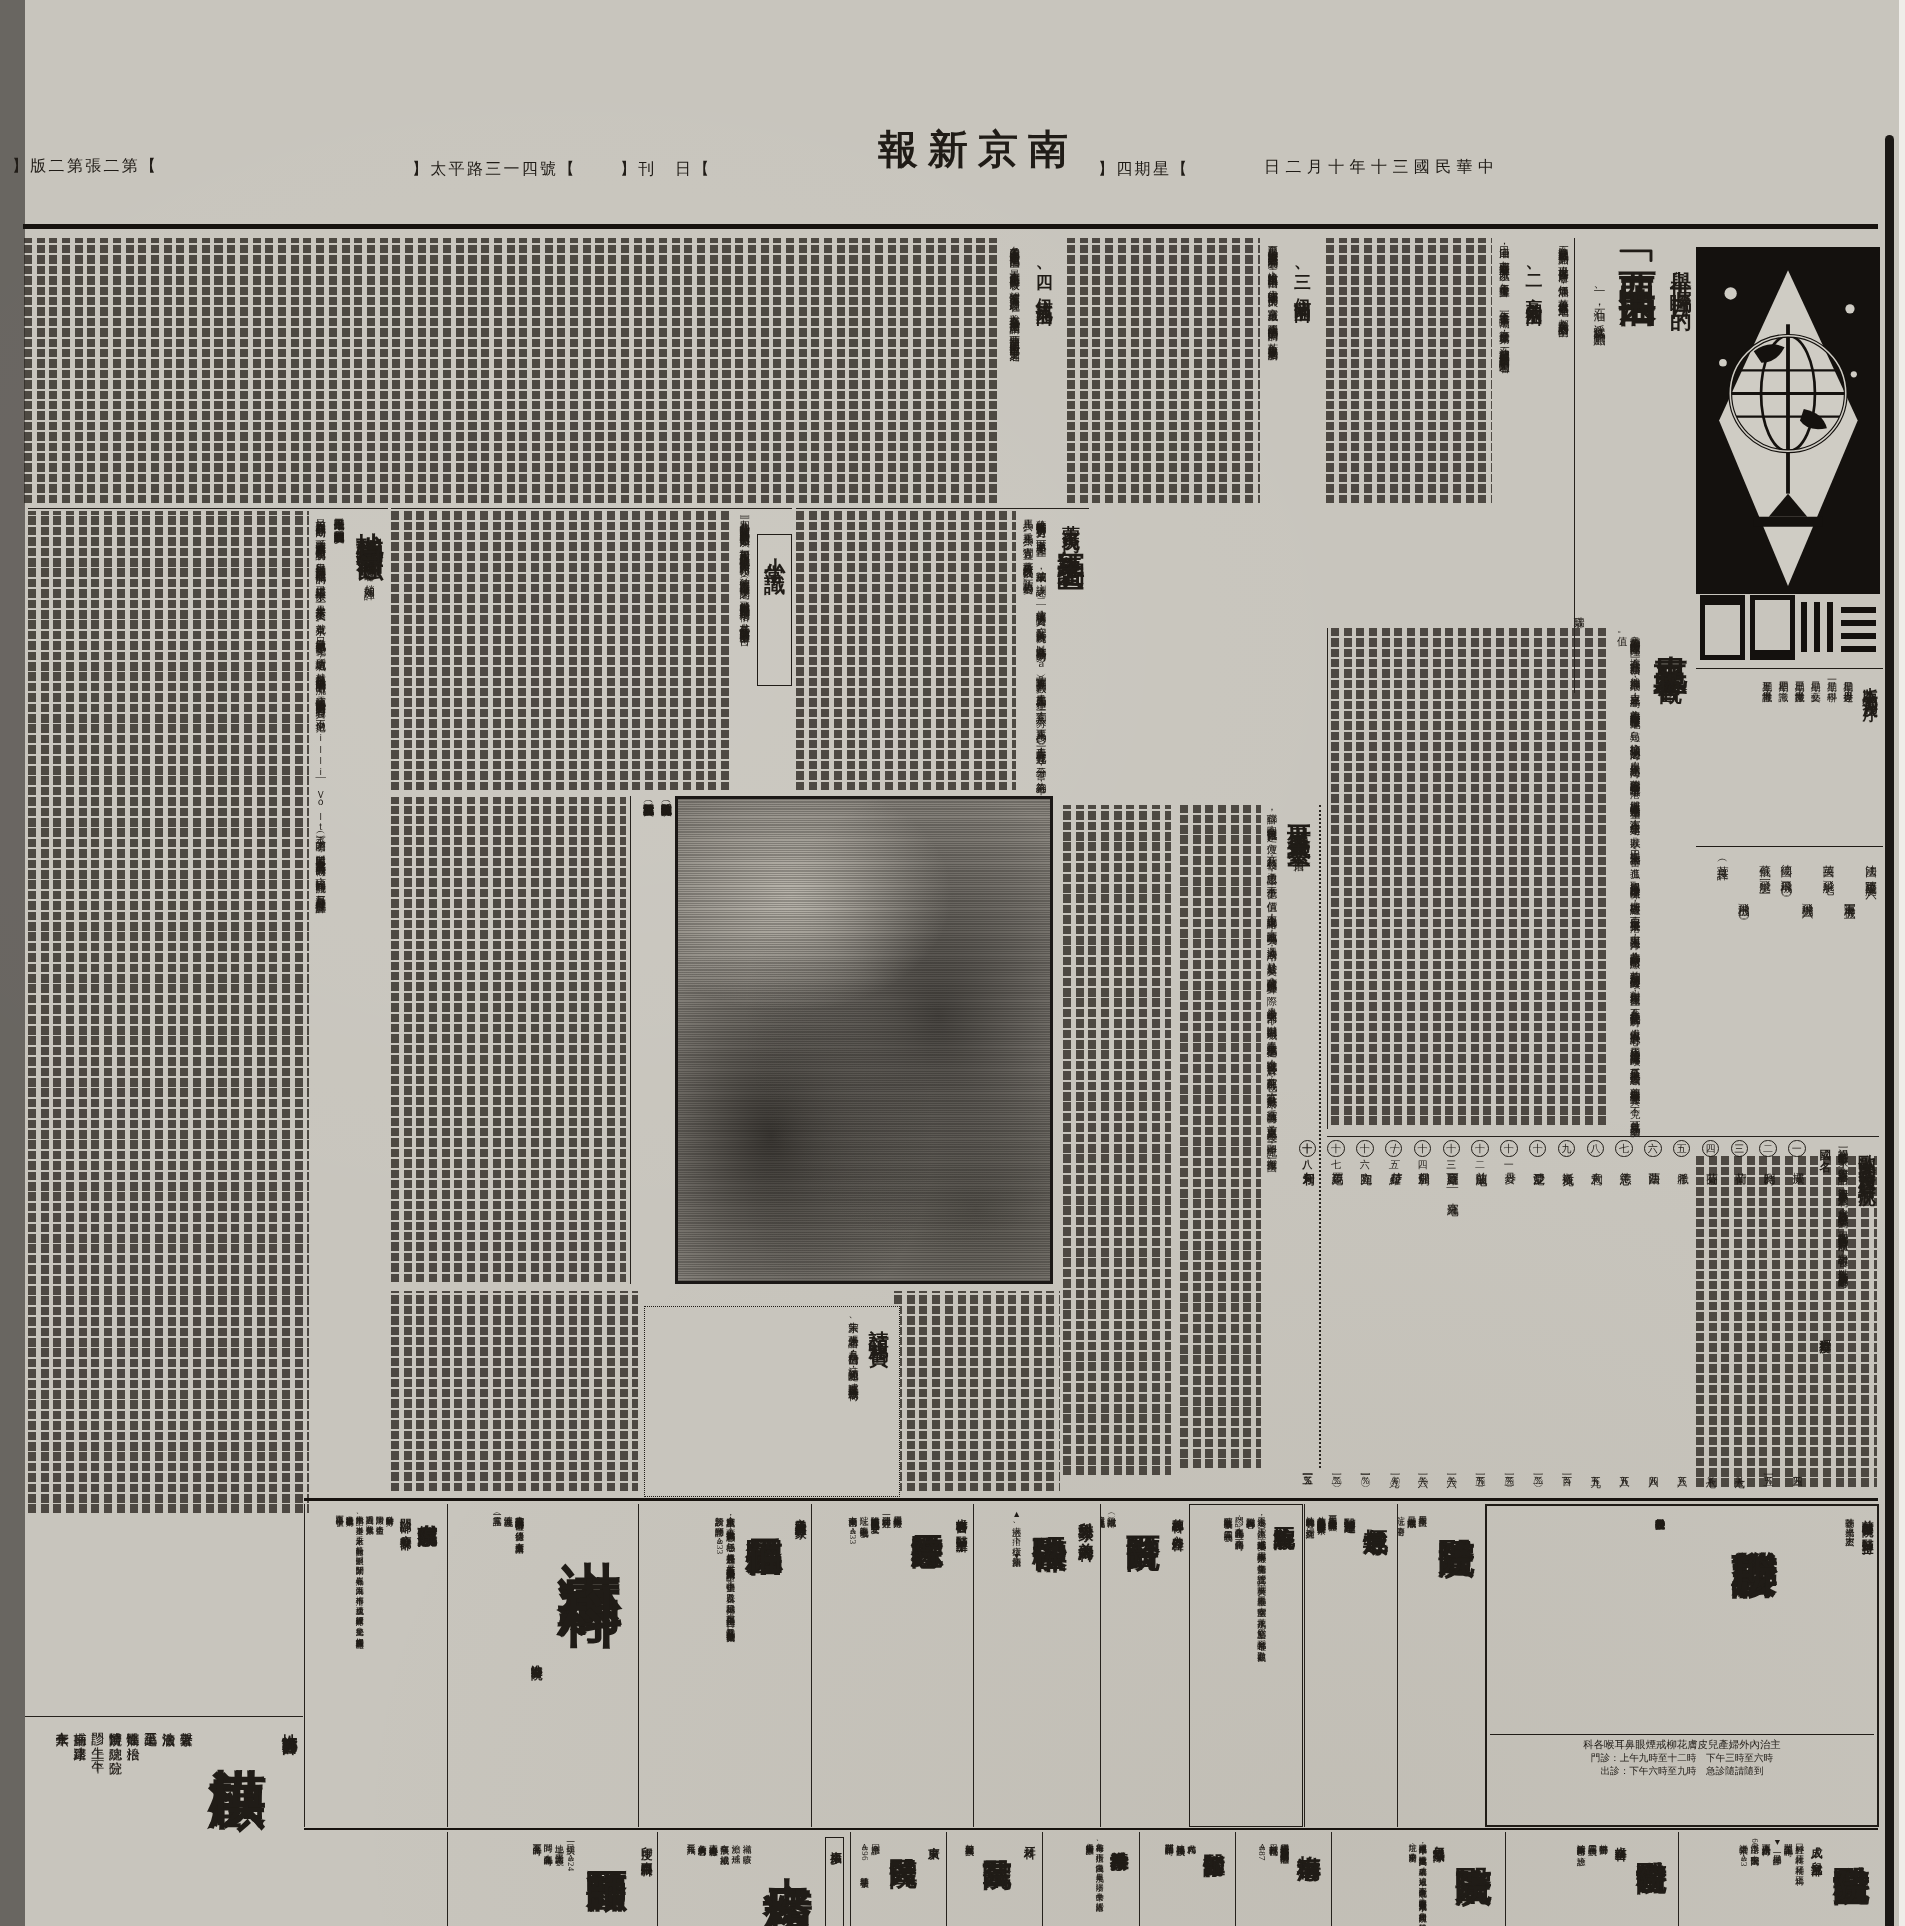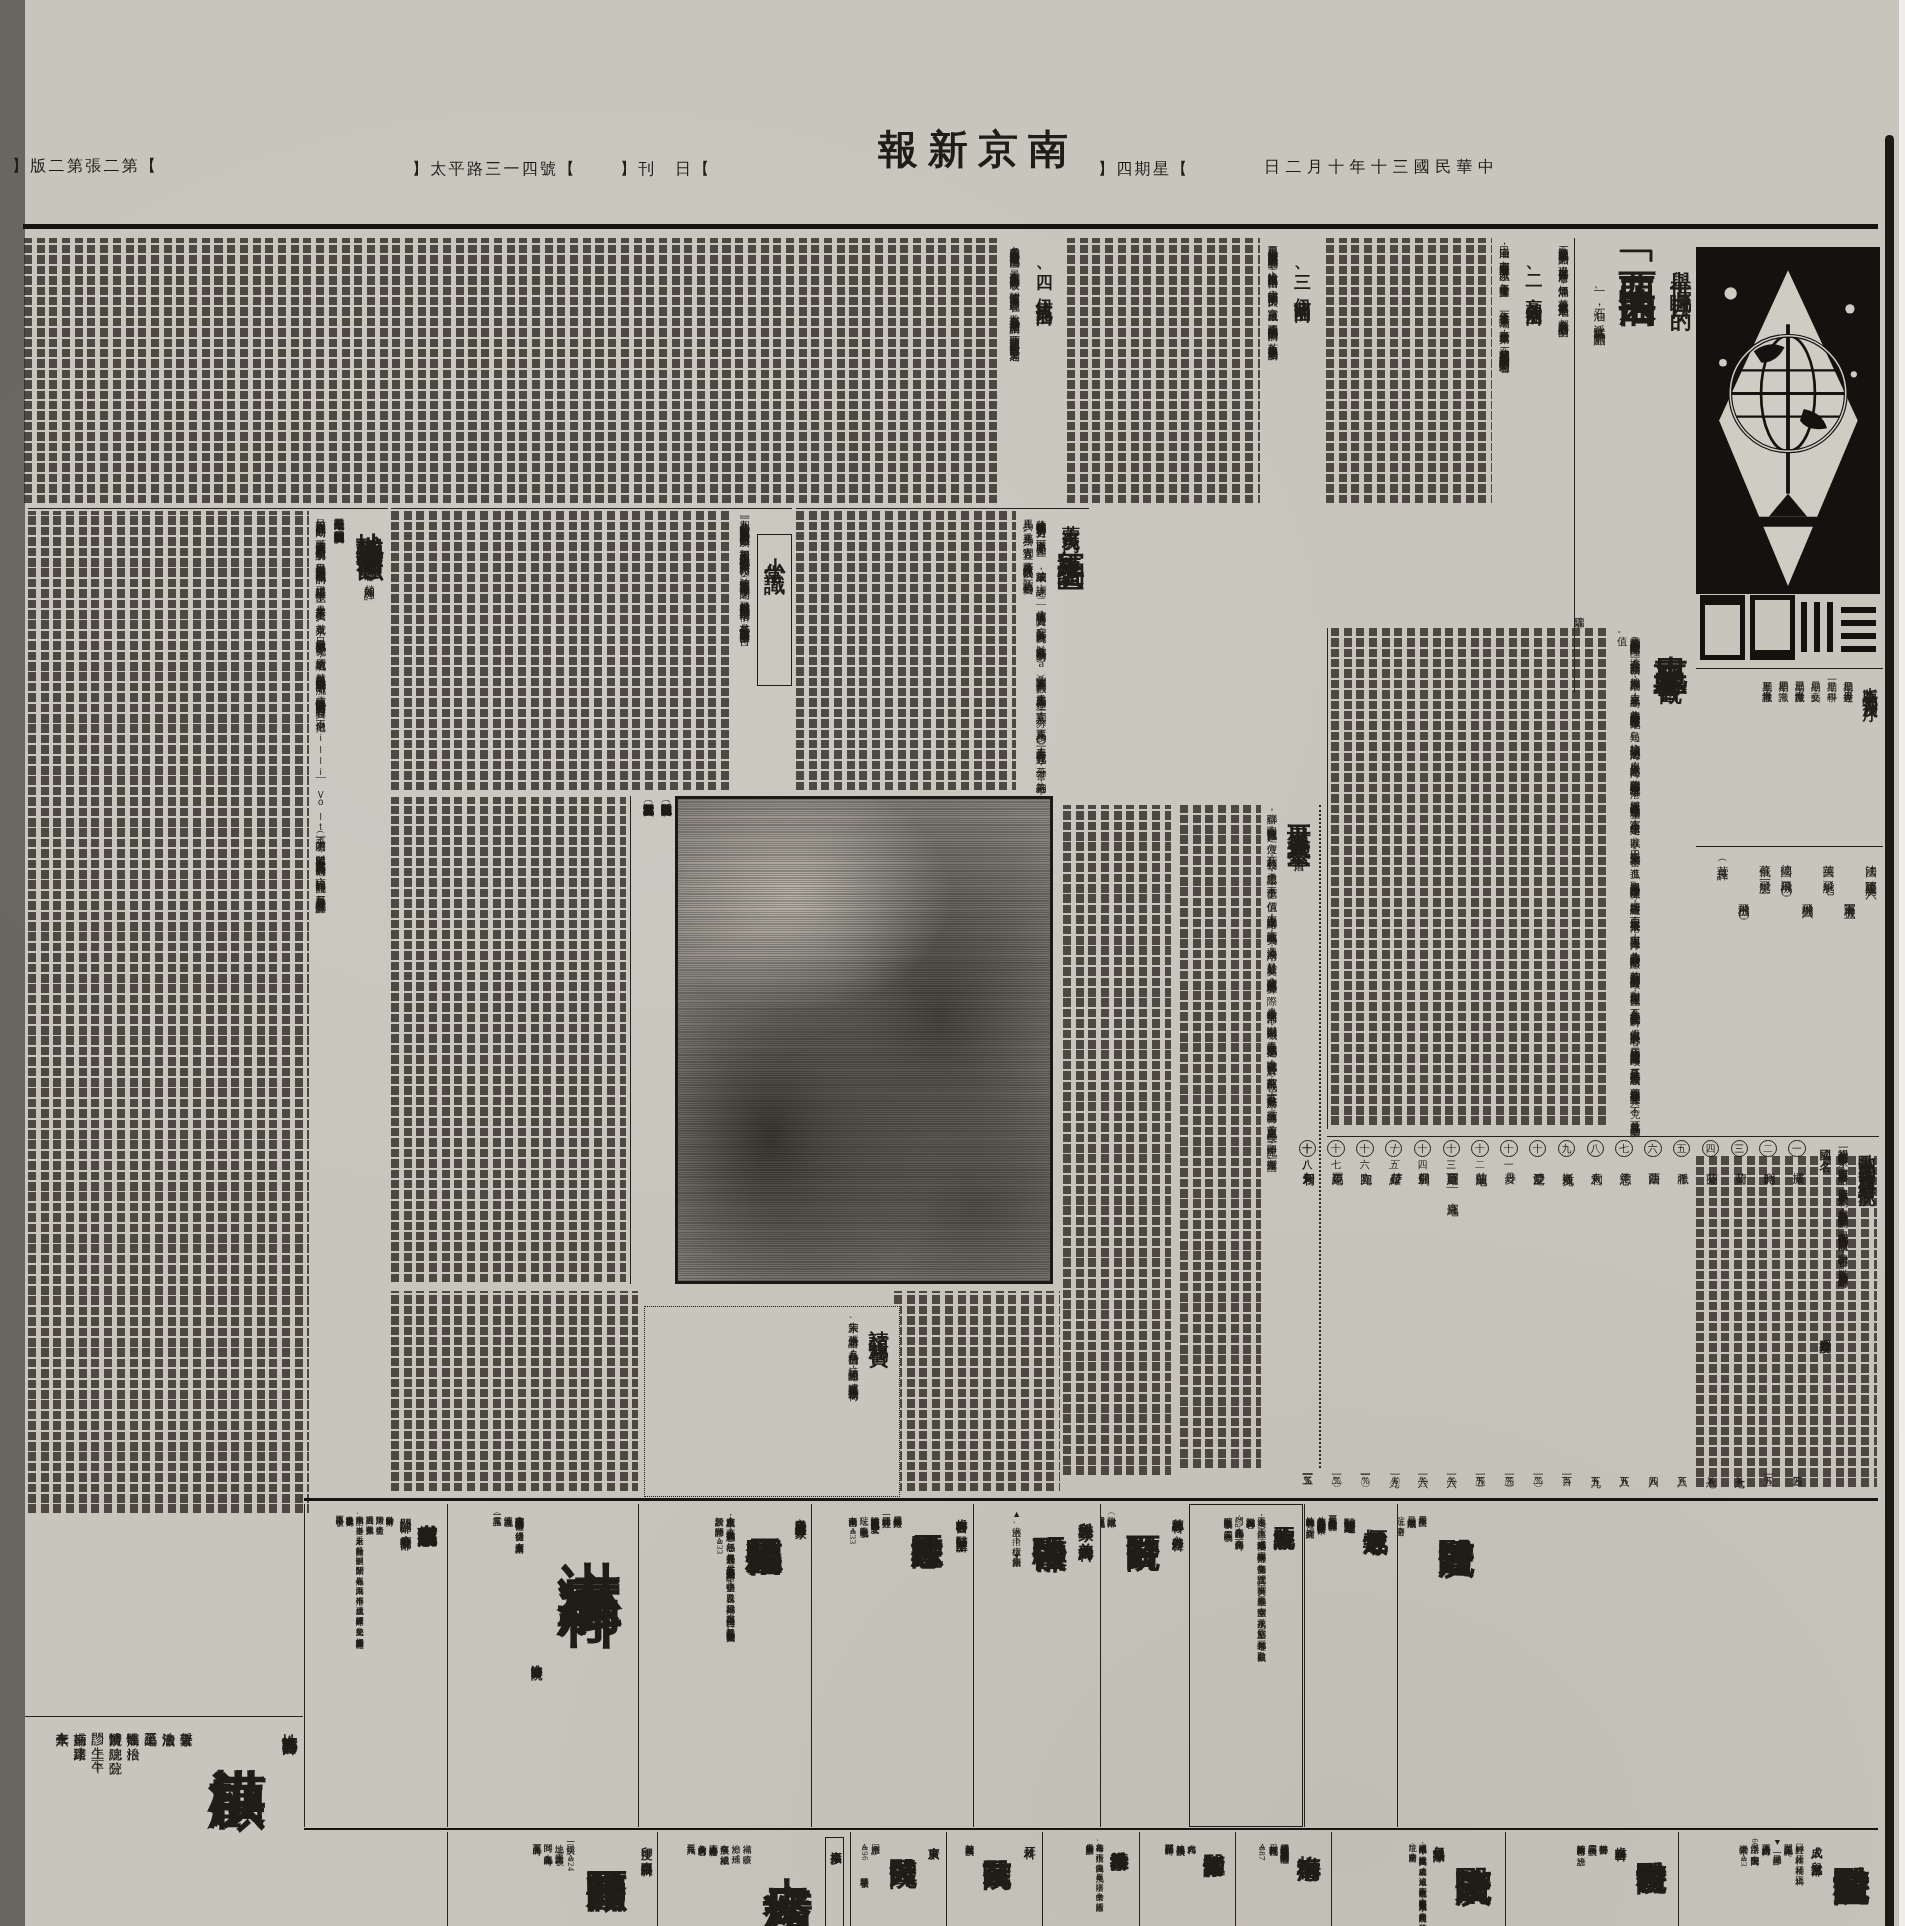--- a/index.html
+++ b/index.html
@@ -326,20 +326,31 @@
 
   <div class="abs dotted-box rowrev" style="left:644px;top:1306px;width:242px;height:177px;padding:6.2px;gap:6.2px;background:#c8c5bd;">
     <div class="v bold" style="font-size:20px;letter-spacing:6.2px;height:162px;">請領稿費</div>
     <div class="v up body-txt" style="height:162px;">朱宗萊、張若愚諸君：九月份稿費已出，請示知通訊處，或逕攜章至本社領取為荷。</div>
   </div>
 
 
   <div class="abs rule" style="left:304px;top:1498px;width:1574px;height:3.1px;"></div>
   <div class="abs rule" style="left:304px;top:1828px;width:1574px;height:2.3px;"></div>
 
+  <div class="abs ad" style="left:1485px;top:1504px;width:394px;height:323px;border:2.3px solid #201c17;flex-wrap:wrap;align-content:flex-start;">
+    <div class="v ad-kicker" style="height:116px;">前鼓樓醫院　醫師主持</div>
+    <div class="v" style="font-size:9.2px;height:116px;">陳幼蒼　楊光濟　史宏杰</div>
+    <div class="v ad-big" style="font-size:46px;height:216px;margin:3.9px 54px 0 54px;">鼓樓聯合診所</div>
+    <div class="v" style="font-size:10px;height:208px;">附設醫學化驗室接受各界委檢</div>
+    <div style="width:100%;border-top:1.5px solid #201c17;padding-top:3.1px;">
+      <div style="font-size:10.4px;text-align:center;">科各喉耳鼻眼煙戒柳花膚皮兒產婦外內治主</div>
+      <div class="pre" style="font-size:9.6px;text-align:center;">門診：上午九時至十二時　下午三時至六時
+出診：下午六時至九時　急診隨請隨到</div>
+    </div>
+  </div>
   <div class="abs ad" style="left:1397px;top:1504px;width:87px;height:323px;">
     <div class="v ad-big" style="font-size:37px;height:316px;">廣通醫院</div>
     <div class="v ad-lines pre" style="height:316px;">用最新良法
 二星期內澈底戒除
 院址　府中路</div>
   </div>
   <div class="abs ad" style="left:1304px;top:1504px;width:91px;height:323px;">
     <div class="v ad-big" style="font-size:25px;height:193px;">包戒煙毒</div>
     <div class="v ad-kicker" style="height:116px;">醫師華達三</div>
     <div class="v ad-lines pre" style="height:316px;">用最新良法一二星期內澈底斷除無苦

